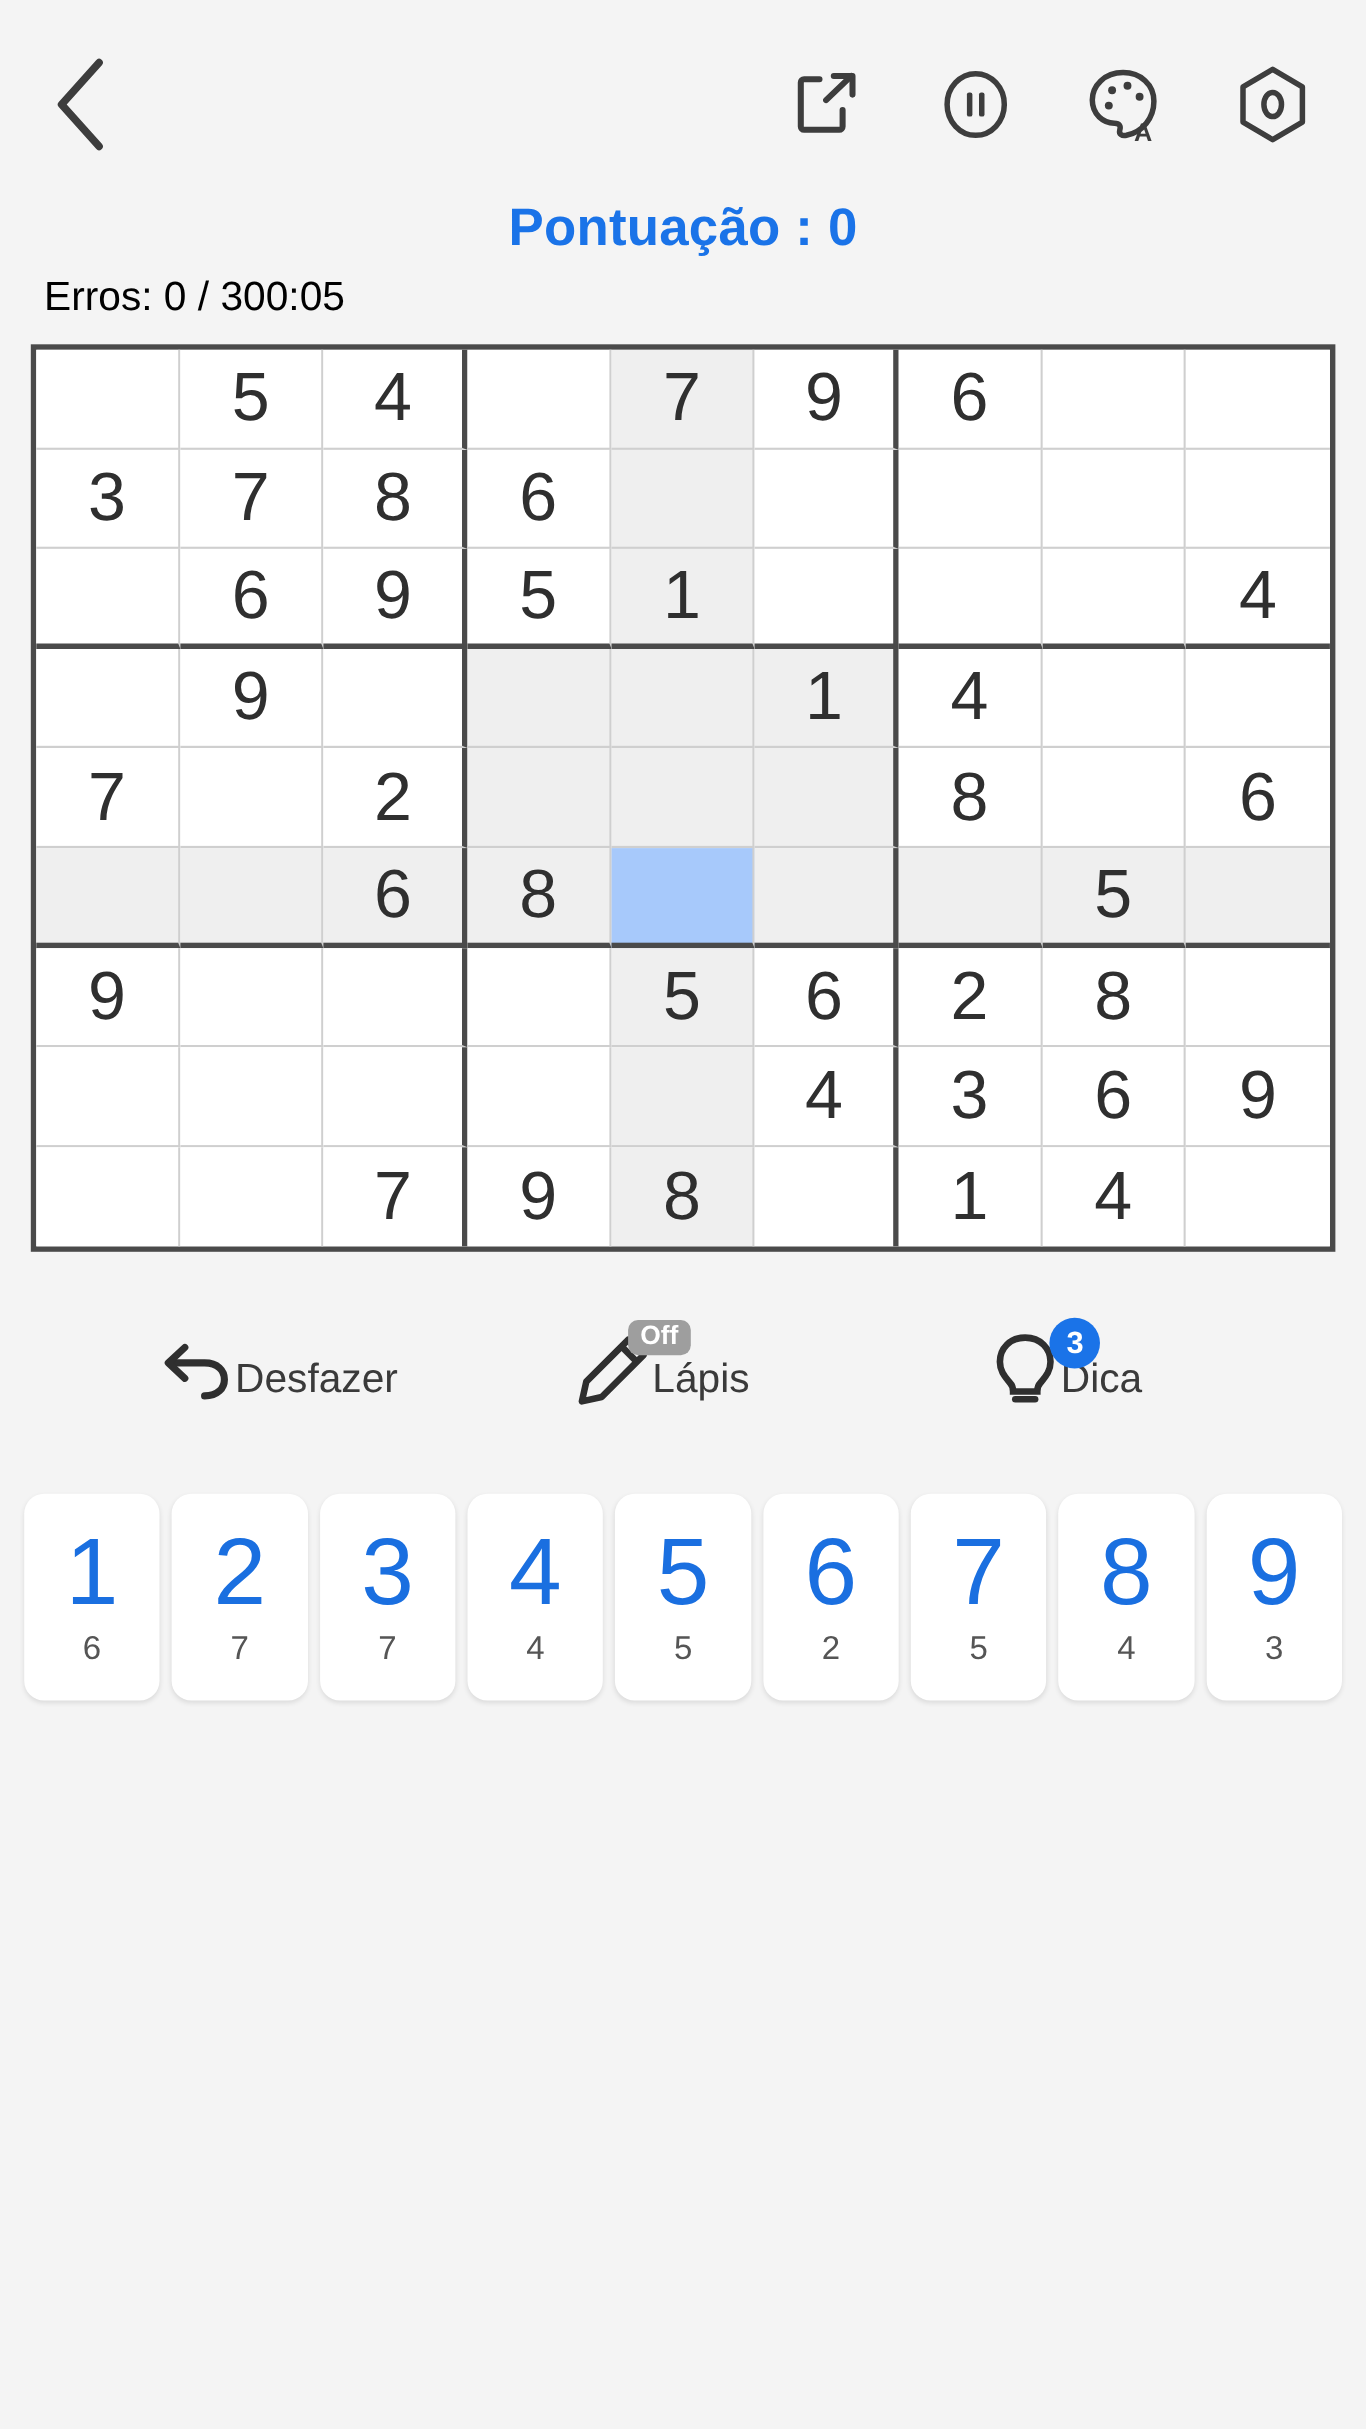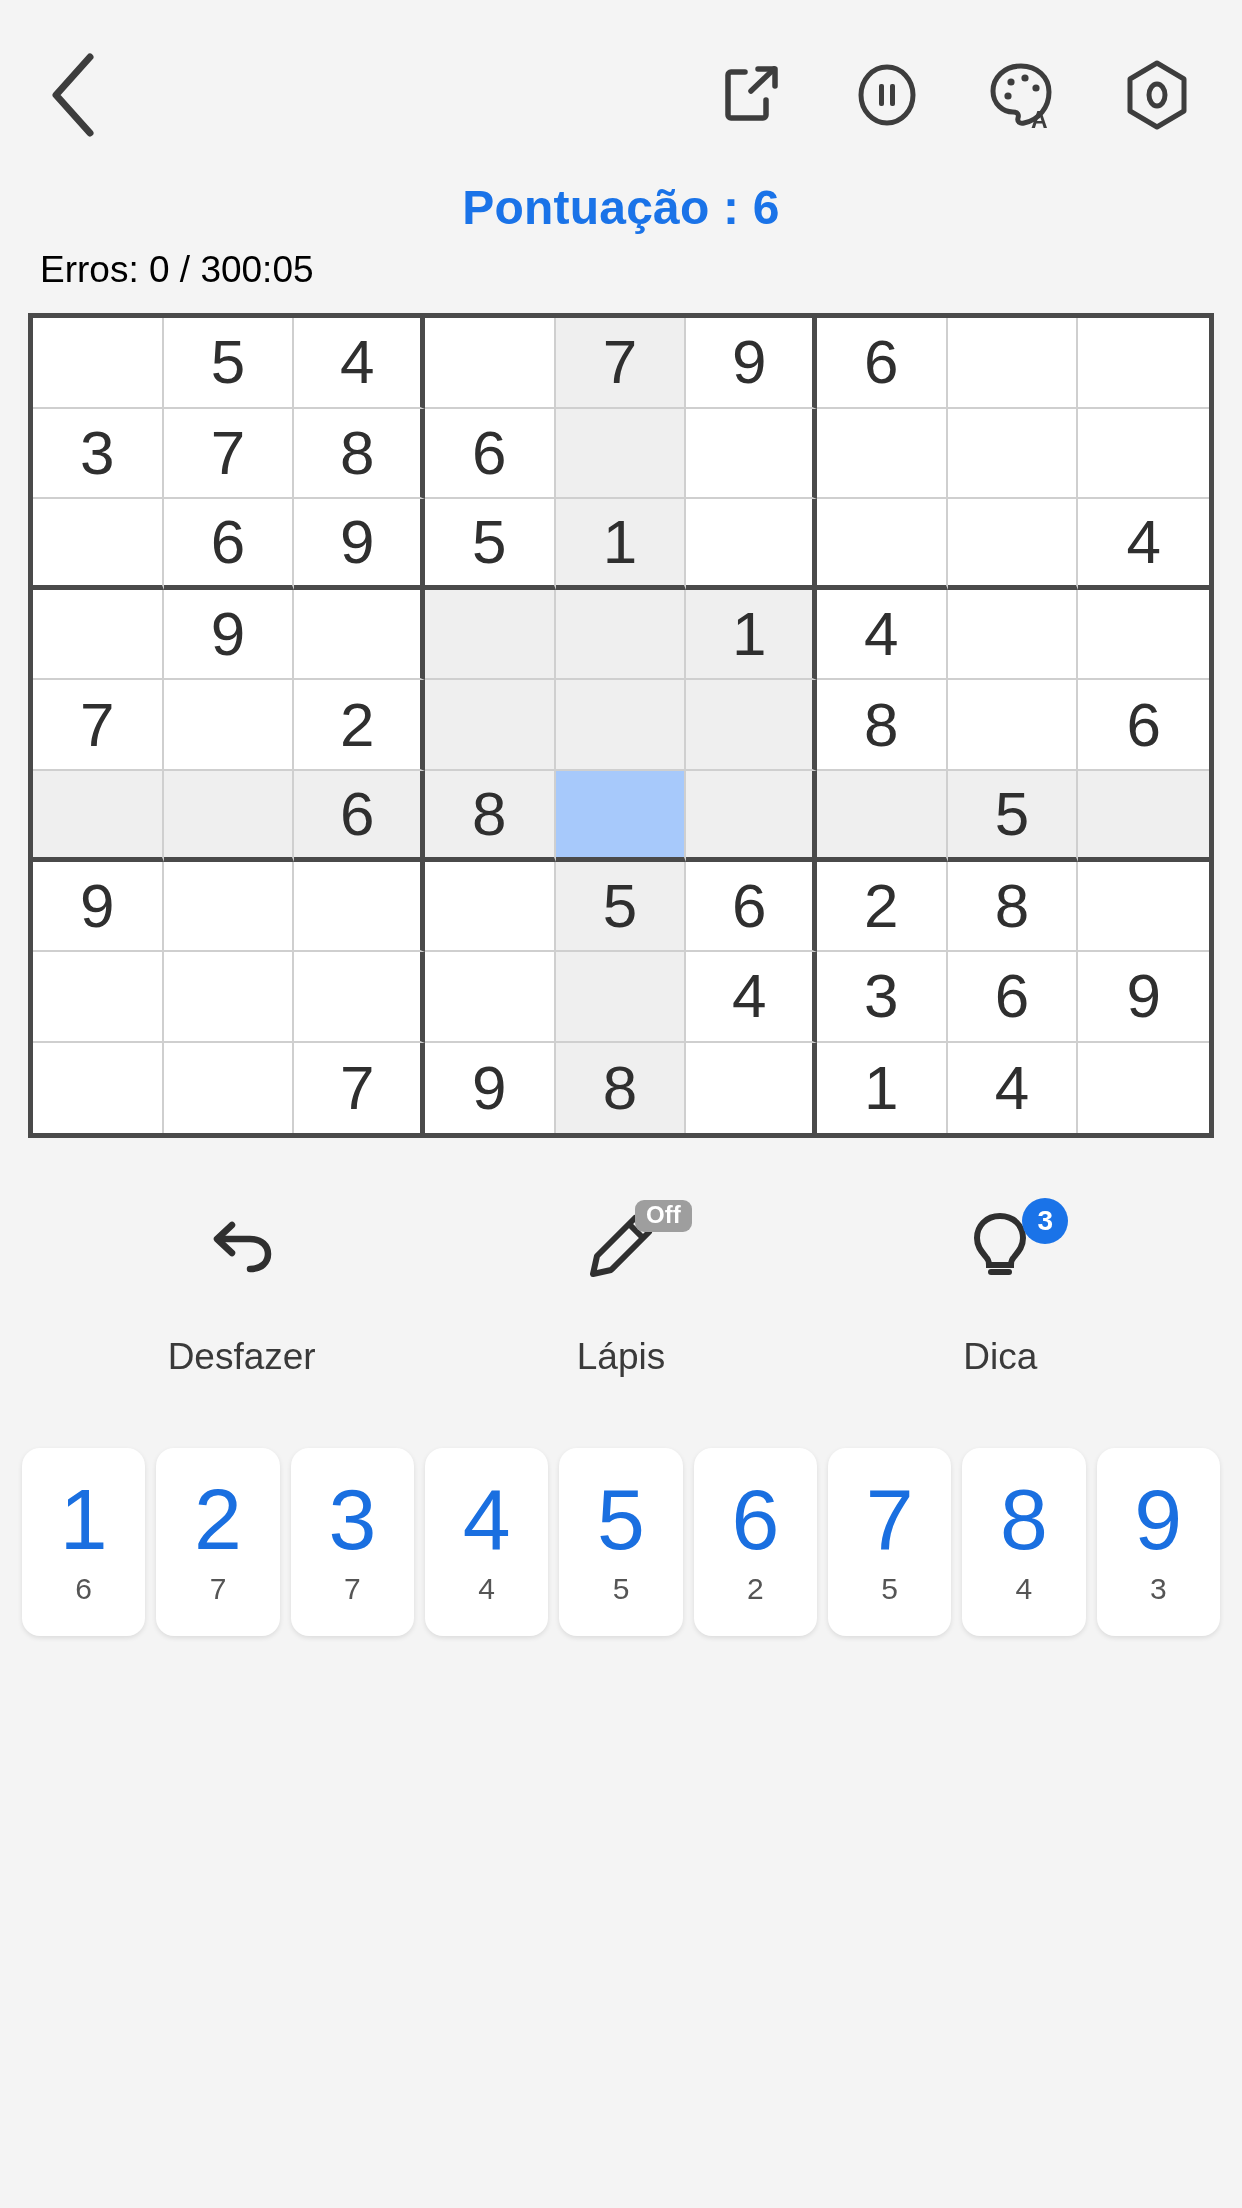--- a/index.html
+++ b/index.html
@@ -69,21 +69,21 @@
   .cell.hl { background: #efefef; }
   .cell.sel { background: #a7c9fb; }
 
   
   .actions {
     display: flex;
     justify-content: space-around;
     align-items: flex-start;
     padding: 66px 52px 0 52px;
   }
-  .action { width: 200px; display: flex; flex-direction: column; align-items: center; position: relative; gap: 34px; }
+  .action { width: 200px; display: flex; flex-direction: row; align-items: center; position: relative; }
   .action-ico { height: 84px; display: flex; align-items: center; justify-content: center; position: relative; }
   .action-label { margin-top: 14px; font-size: 37px; color: #3a3a3a; }
   .badge-off {
     position: absolute; top: -4px; left: 50px;
     background: #9e9e9e; color: #fff;
     font-size: 24px; font-weight: 700;
     border-radius: 9px; padding: 3px 11px 5px 11px;
     line-height: 1;
   }
   .badge-count {
@@ -160,21 +160,21 @@
         <span>
           <svg width="68" height="72" viewBox="0 0 68 72">
             <path d="M34 4 L61 20 V52 L34 68 L7 52 V20 Z" fill="none" stroke="#3d3d3d" stroke-width="5" stroke-linejoin="round"></path>
             <ellipse cx="34" cy="36" rx="8" ry="11" fill="none" stroke="#3d3d3d" stroke-width="5"></ellipse>
           </svg>
         </span>
       </div>
     </div>
   </div>
 
-  <div class="score">Pontuação : 6</div>
+  <div class="score">Pontuação : 0</div>
 
   <div class="statusrow">
     <div class="status-left">Erros: 0 / 3</div>
     <div class="status-right">00:05</div>
   </div>
 
   <div class="grid-wrap">
     <div class="grid" id="grid">
         <div class="cell c1 r1"></div>
         <div class="cell c2 r1">5</div>

